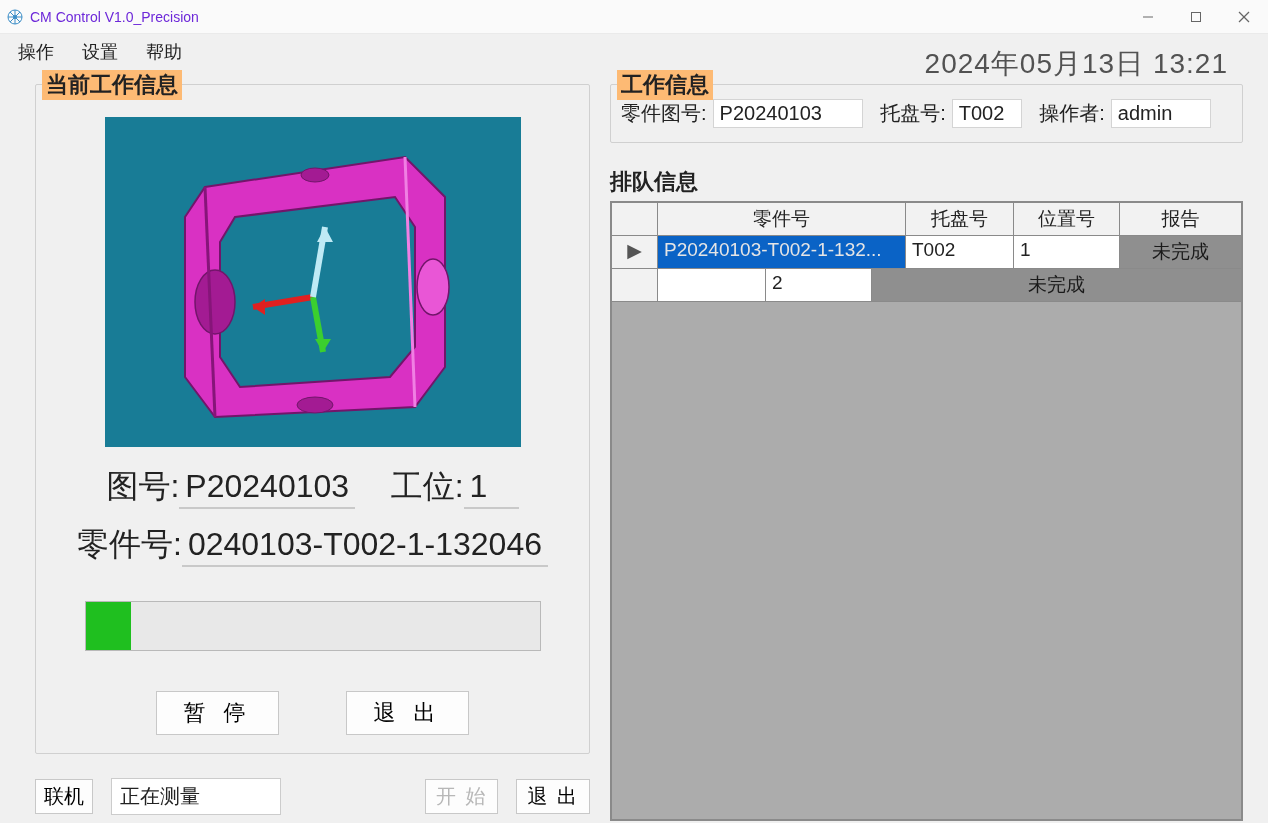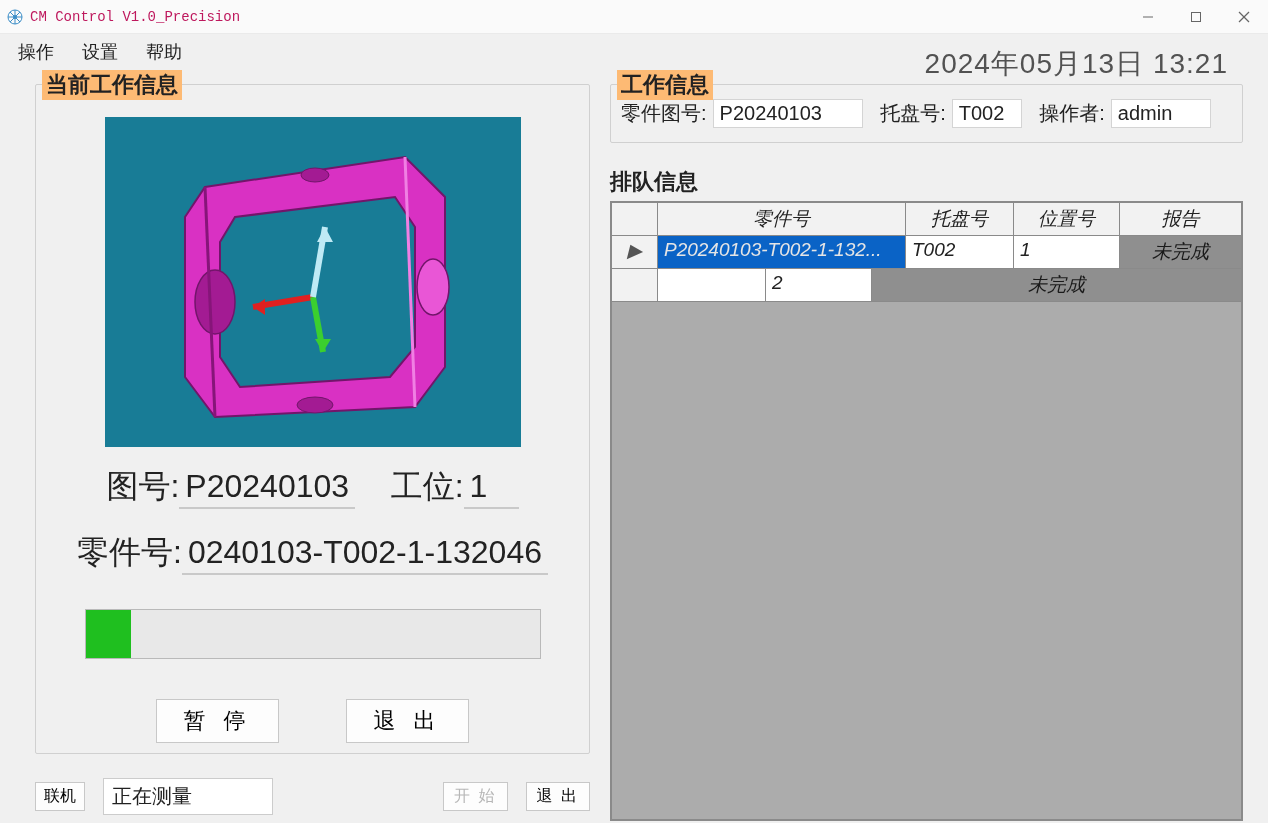--- a/index.html
+++ b/index.html
@@ -9,21 +9,21 @@
     background:#f0f0f0;
     font-family:"Microsoft YaHei","SimSun",Arial,sans-serif;
     color:#222; font-size:16px; overflow:hidden;
   }
   
   .titlebar {
     height:34px; background:#fafafa; display:flex; align-items:center;
     border-bottom:1px solid #eaeaea; padding-left:6px; position:relative;
   }
   .titlebar .icon { width:18px; height:18px; margin-right:6px; display:flex; align-items:center; justify-content:center; }
-  .titlebar .title { color:#be185d; font-size:14px;font-family:Liberation Mono, monospace; }
+  .titlebar .title { color:#6d28d9; font-size:14px; }
   .winbtns { position:absolute; right:0; top:0; height:34px; display:flex; }
   .winbtn { width:48px; height:34px; display:flex; align-items:center; justify-content:center; color:#7d7d7d; font-size:14px; }
   .winbtn.close { font-size:16px; }
   
   .menubar { height:36px; display:flex; align-items:center; padding-left:14px; gap:20px; font-size:18px; }
   .menuitem { padding:2px 4px; }
   .datetime { position:absolute; right:40px; top:45px; color:#525252; font-size:28px; letter-spacing:1px; }
   
   .content { position:absolute; left:25px; top:72px; right:25px; bottom:8px; }
   .leftpanel { position:absolute; left:10px; top:0; width:555px; }
@@ -33,34 +33,34 @@
   .fieldset>.legend { position:absolute; top:-15px; left:6px; padding:0 4px; font-size:22px; font-weight:600; background:#fdba74; }
   
   .current-box { height:670px; }
   .viewport { width:416px; height:330px; margin:22px auto 18px auto; background:#187c96; display:flex; align-items:center; justify-content:center; }
   .inforow { text-align:center; font-size:32px; margin:12px 0 10px 0; }
   .valbox { display:inline-block; border-bottom:2px solid #c9c9c9; padding:2px 6px; min-width:30px; text-align:left; }
   .progress { width:456px; height:50px; border:1px solid #b9b9b9; margin:34px auto 0 auto; background:#e8e8e8; position:relative; }
   .progress .bar { height:100%; background:#1fbf1f; }
   .btnrow { display:flex; justify-content:space-around; width:380px; margin:40px auto 0 auto; }
   .btn { background:#fdfdfd; border:1px solid #c8c8c8; font-size:22px; padding:6px 26px; letter-spacing:6px; }
-  .btn.sm { font-size:16px; padding:3px 10px; letter-spacing:2px; }
+  .btn.sm { font-size:20px; padding:3px 10px; letter-spacing:2px; }
   
   .bottombar { position:absolute; left:10px; bottom:0; width:555px; display:flex; align-items:center; gap:18px; }
   .status { background:#fff; border:1px solid #ccc; padding:4px 8px; font-size:20px; min-width:170px; }
   .btn.disabled { color:#b7b7b7; }
   
   .work-box { padding:10px 10px 14px 10px; }
   .work-row { display:flex; align-items:center; gap:6px; font-size:20px; margin-top:4px; }
   .inp { background:#fff; border:1px solid #d4d4d4; padding:2px 6px; font-size:20px; min-width:60px; }
   
   .queue-legend { font-size:22px; font-weight:600; margin-top:24px; }
   .grid { border:2px solid #8a8a8a; background:#acacac; height:620px; margin-top:4px; }
   .ghead { display:flex; background:#f1f1f1; }
-  .ghead .gh, .grow .gc { border-right:1px solid #8a8a8a; border-bottom:1px solid #8a8a8a; padding:3px 6px; font-size:19px; white-space:nowrap; overflow:hidden; text-overflow:clip;font-style:italic; }
+  .ghead .gh, .grow .gc { border-right:1px solid #8a8a8a; border-bottom:1px solid #8a8a8a; padding:3px 6px; font-size:19px; white-space:nowrap; overflow:hidden; text-overflow:clip; }
   .col-m { width:46px; text-align:center; }
   .col-part { width:248px; text-align:center; }
   .col-tray { width:108px; text-align:center; }
   .col-pos  { width:106px; text-align:center; }
   .col-rep  { flex:1; text-align:center; border-right:none !important; }
   .ghead .gh { background:#f2f2f2; font-weight:500; }
   .grow { display:flex; background:#fff; }
   .grow .gc { background:#fff; text-align:left; }
   .grow .gc.col-m { background:#f2f2f2; text-align:center; color:#555; }
   .grow.selected .gc.col-part { background:#0a63c6; color:#e5e5e5; }
@@ -142,21 +142,21 @@
           </g>
         </svg>
       </div>
 
       <div class="inforow">
         <span>图号:</span><span class="valbox" style="min-width:170px">P20240103</span>
         &nbsp;&nbsp;
         <span>工位:</span><span class="valbox" style="min-width:55px">1</span>
       </div>
 
-      <div class="inforow" style="margin-top:22px">
+      <div class="inforow" style="margin-top:14px">
         <span>零件号:</span><span class="valbox" style="min-width:300px">0240103-T002-1-132046</span>
       </div>
 
       <div class="progress">
         <div class="bar" style="width:10%"></div>
       </div>
 
       <div class="btnrow">
         <button class="btn">暂 停</button>
         <button class="btn">退 出</button>

